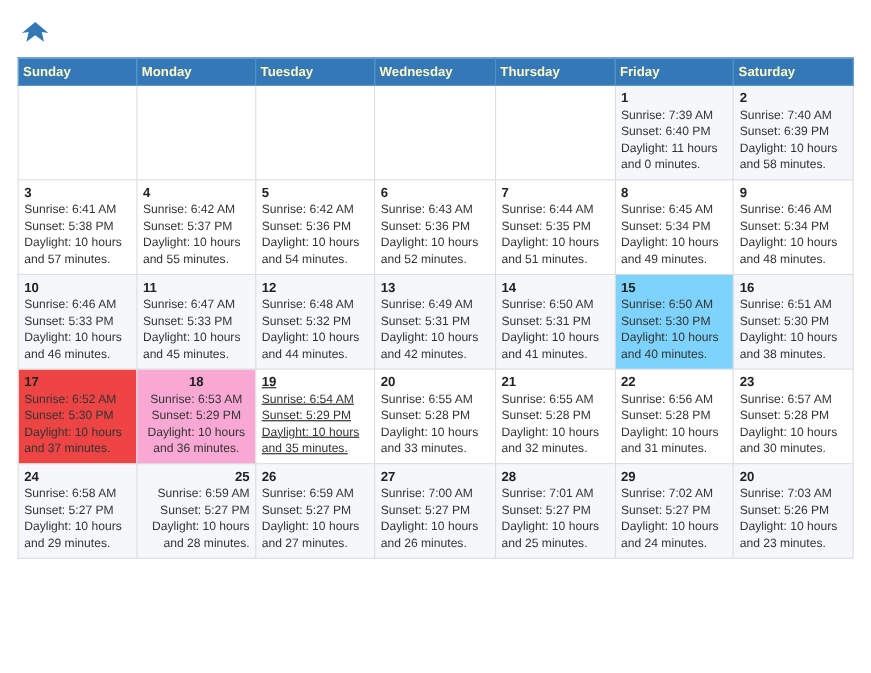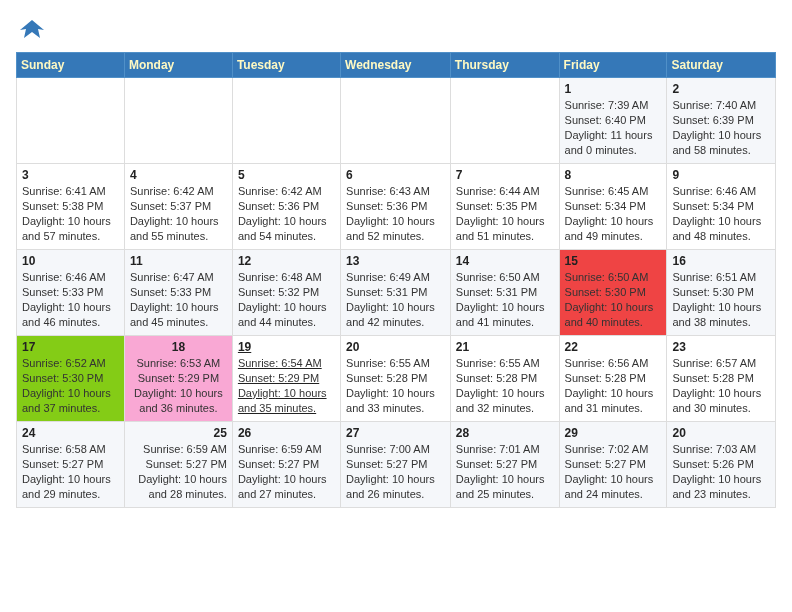--- a/index.html
+++ b/index.html
@@ -196,31 +196,31 @@
             <div class="day-info">Sunrise: 6:48 AM<br>Sunset: 5:32 PM<br>Daylight: 10 hours<br>and 44 minutes.</div>
           </td>
           <td style="background: rgb(245, 247, 250); margin-top: 16px;">
             <span class="day-num">13</span>
             <div class="day-info">Sunrise: 6:49 AM<br>Sunset: 5:31 PM<br>Daylight: 10 hours<br>and 42 minutes.</div>
           </td>
           <td style="background: rgb(245, 247, 250);">
             <span class="day-num">14</span>
             <div class="day-info">Sunrise: 6:50 AM<br>Sunset: 5:31 PM<br>Daylight: 10 hours<br>and 41 minutes.</div>
           </td>
-          <td style="background: #ef4444;">
+          <td style="background: #7dd3fc;">
             <span class="day-num">15</span>
             <div class="day-info">Sunrise: 6:50 AM<br>Sunset: 5:30 PM<br>Daylight: 10 hours<br>and 40 minutes.</div>
           </td>
           <td style="background: rgb(245, 247, 250);">
             <span class="day-num">16</span>
             <div class="day-info">Sunrise: 6:51 AM<br>Sunset: 5:30 PM<br>Daylight: 10 hours<br>and 38 minutes.</div>
           </td>
         </tr>
         <tr>
-          <td style="background: #84cc16; margin-top: 34px;">
+          <td style="background: #ef4444; margin-top: 34px;">
             <span class="day-num">17</span>
             <div class="day-info">Sunrise: 6:52 AM<br>Sunset: 5:30 PM<br>Daylight: 10 hours<br>and 37 minutes.</div>
           </td>
           <td style="background: #f9a8d4; text-align: center;">
             <span class="day-num">18</span>
             <div class="day-info">Sunrise: 6:53 AM<br>Sunset: 5:29 PM<br>Daylight: 10 hours<br>and 36 minutes.</div>
           </td>
           <td style="background: rgb(255, 255, 255); text-decoration: underline;">
             <span class="day-num">19</span>
             <div class="day-info">Sunrise: 6:54 AM<br>Sunset: 5:29 PM<br>Daylight: 10 hours<br>and 35 minutes.</div>

